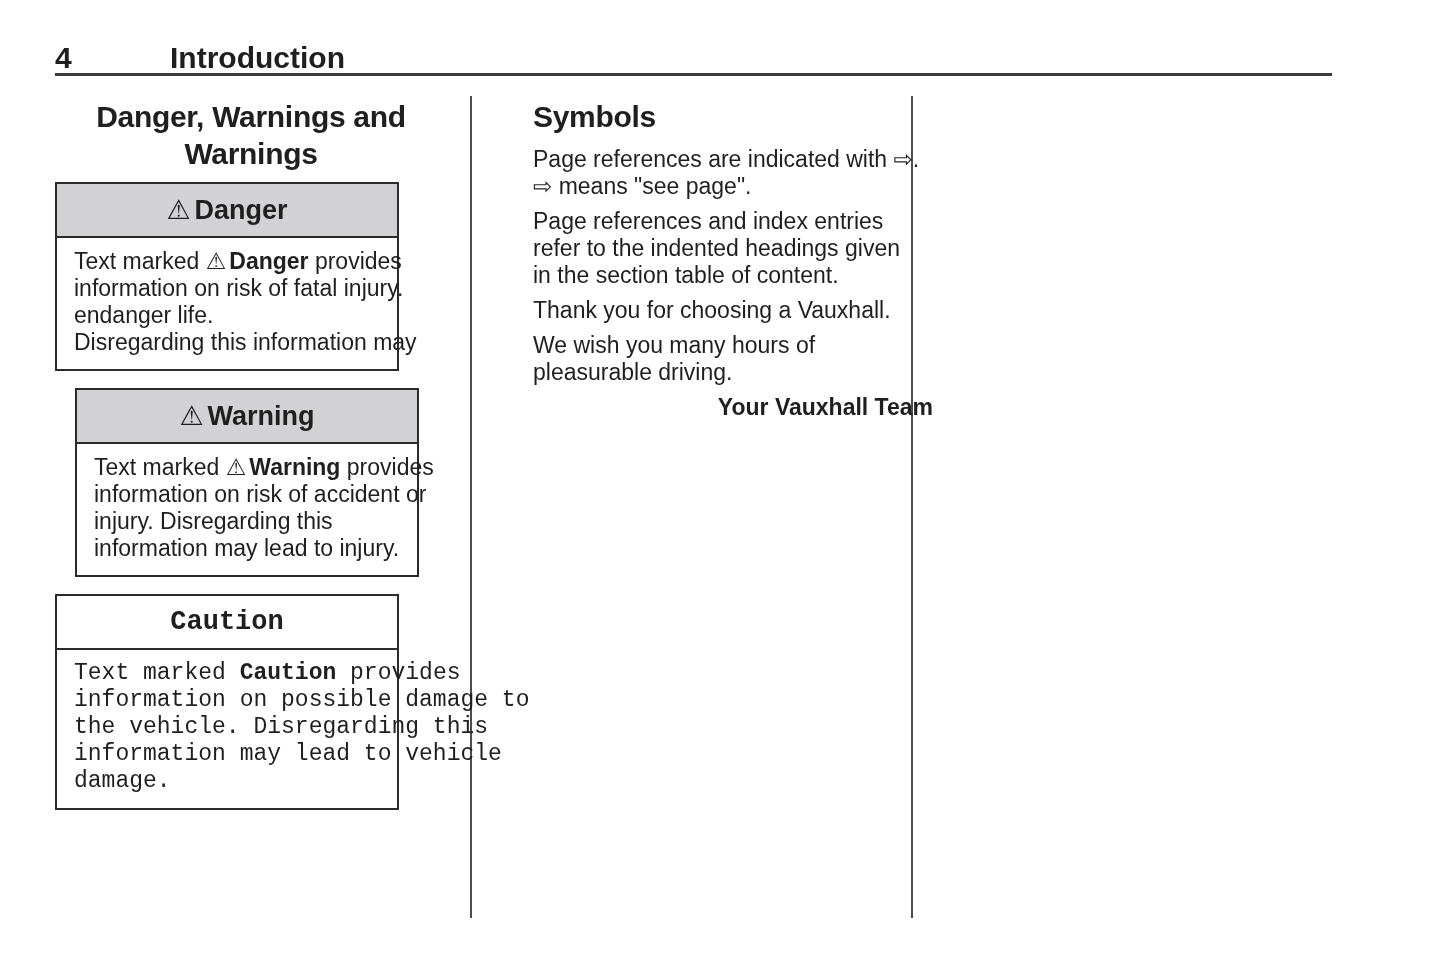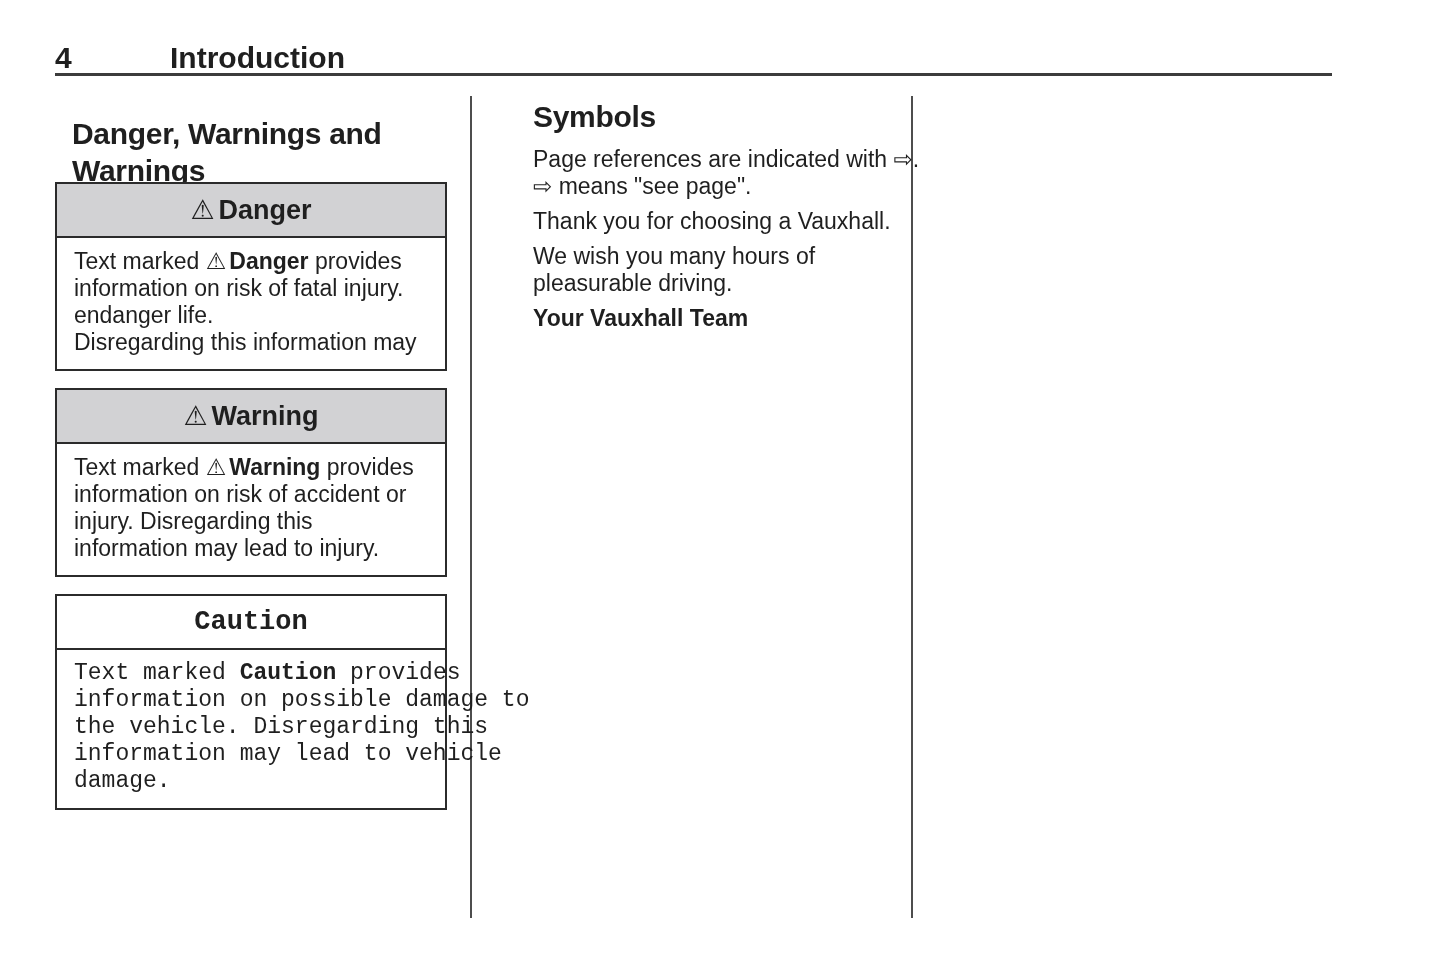--- a/index.html
+++ b/index.html
@@ -15,41 +15,41 @@
   .pg-title{position:absolute;left:170px;top:41px;font-size:30px;font-weight:bold;white-space:nowrap;}
   .head-rule{position:absolute;left:55px;top:73px;width:1277px;height:3px;background:#3c3c3c;}
 
   
   .vdiv{position:absolute;top:96px;width:2px;height:822px;background:#4d4d4d;}
   .vdiv1{left:470px;}
   .vdiv2{left:911px;}
 
   
   .col-left{position:absolute;left:55px;top:98px;width:392px;}
-  .section-heading{font-size:30px;font-weight:bold;line-height:37px;letter-spacing:-0.3px;margin:17px;}
+  .section-heading{font-size:30px;font-weight:bold;line-height:37px;letter-spacing:-0.3px;margin:0;text-align:center;}
   .section-heading .hline{display:block;white-space:nowrap;}
 
-  .box{position:absolute;left:55px;width:392px;border:2px solid #2b2b2b;background:#fff;box-sizing:border-box;}
+  .box{position:absolute;left:55px;width:344px;border:2px solid #2b2b2b;background:#fff;box-sizing:border-box;}
   .box-danger{top:182px;}
-  .box-warning{top:388px;}
+  .box-warning{top:388px;margin-left:20px;}
   .box-caution{top:594px;font-family:Liberation Mono, monospace;}
   .box-header{height:52px;line-height:52px;text-align:center;font-size:27px;font-weight:bold;
               border-bottom:2px solid #2b2b2b;background:#d2d2d4;white-space:nowrap;}
   .box-caution .box-header{background:#ffffff;}
   .box-body{padding:10px 17px 13px;font-size:23px;line-height:27px;}
   .line{white-space:nowrap;}
   .kw{font-weight:bold;}
   .sym{margin-right:3px;}
   .box-header .sym{margin-right:4px;font-weight:normal;}
 
   
   .col-mid{position:absolute;left:497px;top:98px;width:400px;margin-left:36px;}
   .col-mid h2{font-size:30px;font-weight:bold;line-height:37px;letter-spacing:-0.3px;margin:0 0 11px 0;white-space:nowrap;}
   .col-mid p{margin:0 0 8px 0;font-size:23px;line-height:27px;}
-  .p-team{font-weight:bold;}
+  .p-team{font-weight:bold;text-align:right;}
   .arrow{display:inline;}
 </style>
 </head>
 <body>
 
 <div class="page">
 
   <div class="pg-num">4</div>
   <div class="pg-title">Introduction</div>
   <div class="head-rule"></div>
@@ -108,20 +108,25 @@
   </div>
 
   <div class="col-mid">
     <h2>Symbols</h2>
 
     <p>
       <span class="line" style="display: block;"><span>Page references are indicated with </span><span class="arrow">⇨</span><span>.</span></span>
       <span class="line" style="display: block;"><span class="arrow">⇨</span><span> means "see page".</span></span>
     </p>
 
+    <p>
+      <span class="line" style="display: block;">Page references and index entries</span>
+      <span class="line" style="display: block;">refer to the indented headings given</span>
+      <span class="line" style="display: block;">in the section table of content.</span>
+    </p>
 
     <p>
       <span class="line" style="display: block;">Thank you for choosing a Vauxhall.</span>
     </p>
 
     <p>
       <span class="line" style="display: block;">We wish you many hours of</span>
       <span class="line" style="display: block;">pleasurable driving.</span>
     </p>
 

